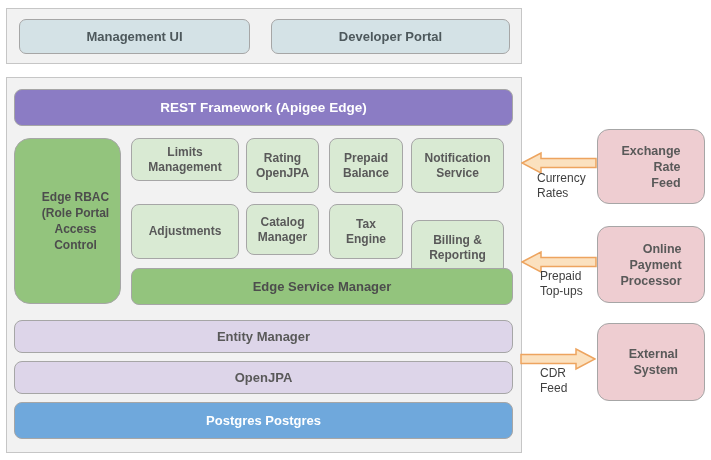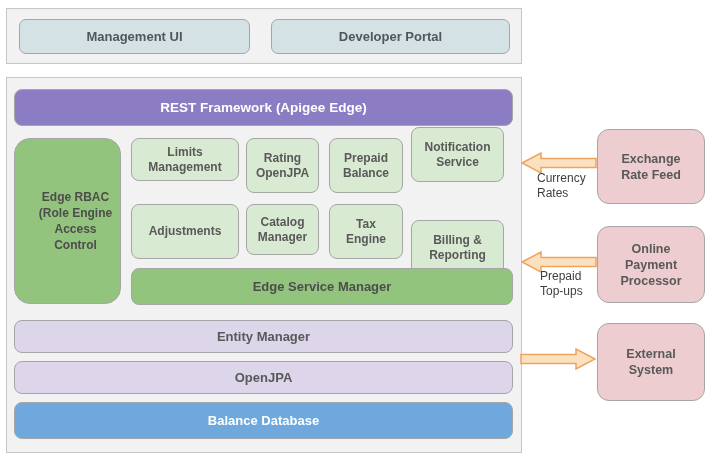--- a/index.html
+++ b/index.html
@@ -24,72 +24,73 @@
   .bar-purple{background:var(--purple);border-radius:8px;color:var(--text_white);
     font-size:13.5px;}
   .rbac{background:var(--green_solid);border-radius:16px;font-size:12px;
     line-height:16px;color:#4d4d4d;flex-direction:column;}
   .svc{background:var(--green_light);border-radius:8px;font-size:12px;
     line-height:15px;padding:0 8px;}
   .esm{background:var(--green_solid);border-radius:8px;font-size:13px;color:#4d4d4d;}
   .lav{background:var(--lavender);border-radius:8px;font-size:13px;}
   .pg{background:var(--blue);border-radius:8px;font-size:13px;color:var(--text_white);}
   .ext{background:var(--pink);border-radius:12px;font-size:12.5px;line-height:16px;
-    padding:0 10px;}
+    padding:0 26px;text-align:right;}
   .flow-arrow{position:absolute;width:76px;height:24px;}
   .flow-label{position:absolute;width:56px;font-size:12px;line-height:15px;
     color:var(--text_label);font-weight:normal;}
 </style>
 </head>
 <body>
 
 <div class="canvas">
 
   <div class="panel top-panel">
     <div class="box topbox" style="left:12px;top:10px;width:231px;height:35px;">Management UI</div>
     <div class="box topbox" style="left:264px;top:10px;width:239px;height:35px;">Developer Portal</div>
   </div>
 
   <div class="panel main-panel">
     <div class="box bar-purple" style="left:7px;top:11px;width:499px;height:37px;">REST Framework (Apigee Edge)</div>
 
     <div class="box rbac" style="left:7px;top:60px;width:107px;height:166px;padding-left:16px;">
       <div>Edge RBAC</div>
-      <div>(Role Engine</div>
+      <div>(Role Portal</div>
       <div>Access</div>
       <div>Control</div>
     </div>
 
     <div class="box svc" style="left:124px;top:60px;width:108px;height:43px;">Limits Management</div>
     <div class="box svc" style="left:239px;top:60px;width:73px;height:55px;">Rating OpenJPA</div>
     <div class="box svc" style="left:322px;top:60px;width:74px;height:55px;">Prepaid Balance</div>
-    <div class="box svc" style="left:404px;top:49px;width:93px;height:55px;">Notification Service</div>
+    <div class="box svc" style="left:404px;top:60px;width:93px;height:55px;">Notification Service</div>
 
     <div class="box svc" style="left:124px;top:126px;width:108px;height:55px;">Adjustments</div>
     <div class="box svc" style="left:239px;top:126px;width:73px;height:51px;">Catalog Manager</div>
     <div class="box svc" style="left:322px;top:126px;width:74px;height:55px;">Tax Engine</div>
     <div class="box svc" style="left:404px;top:142px;width:93px;height:55px;">Billing &amp; Reporting</div>
 
     <div class="box esm" style="left:124px;top:190px;width:382px;height:37px;">Edge Service Manager</div>
 
     <div class="box lav" style="left:7px;top:242px;width:499px;height:33px;">Entity Manager</div>
     <div class="box lav" style="left:7px;top:283px;width:499px;height:33px;">OpenJPA</div>
-    <div class="box pg" style="left:7px;top:324px;width:499px;height:37px;">Balance Database</div>
+    <div class="box pg" style="left:7px;top:324px;width:499px;height:37px;">Postgres Postgres</div>
   </div>
 
   <div class="box ext" style="left:597px;top:129px;width:108px;height:75px;">Exchange Rate Feed</div>
   <div class="box ext" style="left:597px;top:226px;width:108px;height:77px;">Online Payment Processor</div>
   <div class="box ext" style="left:597px;top:323px;width:108px;height:78px;">External System</div>
 
   <svg class="flow-arrow" style="left:521px;top:151px;" viewBox="0 0 76 24">
     <polygon points="1,12 20,2 20,7.5 75,7.5 75,16.5 20,16.5 20,22" fill="var(--arrow_fill)" stroke="var(--arrow_stroke)" stroke-width="1.5"></polygon>
   </svg>
   <svg class="flow-arrow" style="left:521px;top:250px;" viewBox="0 0 76 24">
     <polygon points="1,12 20,2 20,7.5 75,7.5 75,16.5 20,16.5 20,22" fill="var(--arrow_fill)" stroke="var(--arrow_stroke)" stroke-width="1.5"></polygon>
   </svg>
   <svg class="flow-arrow" style="left:520px;top:347px;" viewBox="0 0 76 24">
     <polygon points="75,12 56,2 56,7.5 1,7.5 1,16.5 56,16.5 56,22" fill="var(--arrow_fill)" stroke="var(--arrow_stroke)" stroke-width="1.5"></polygon>
   </svg>
 
   <div class="flow-label" style="left:537px;top:171px;">Currency Rates</div>
   <div class="flow-label" style="left:540px;top:269px;">Prepaid Top-ups</div>
+  <div class="flow-label" style="left:540px;top:366px;">CDR Feed</div>
 
 </div>
 
 </body></html>

